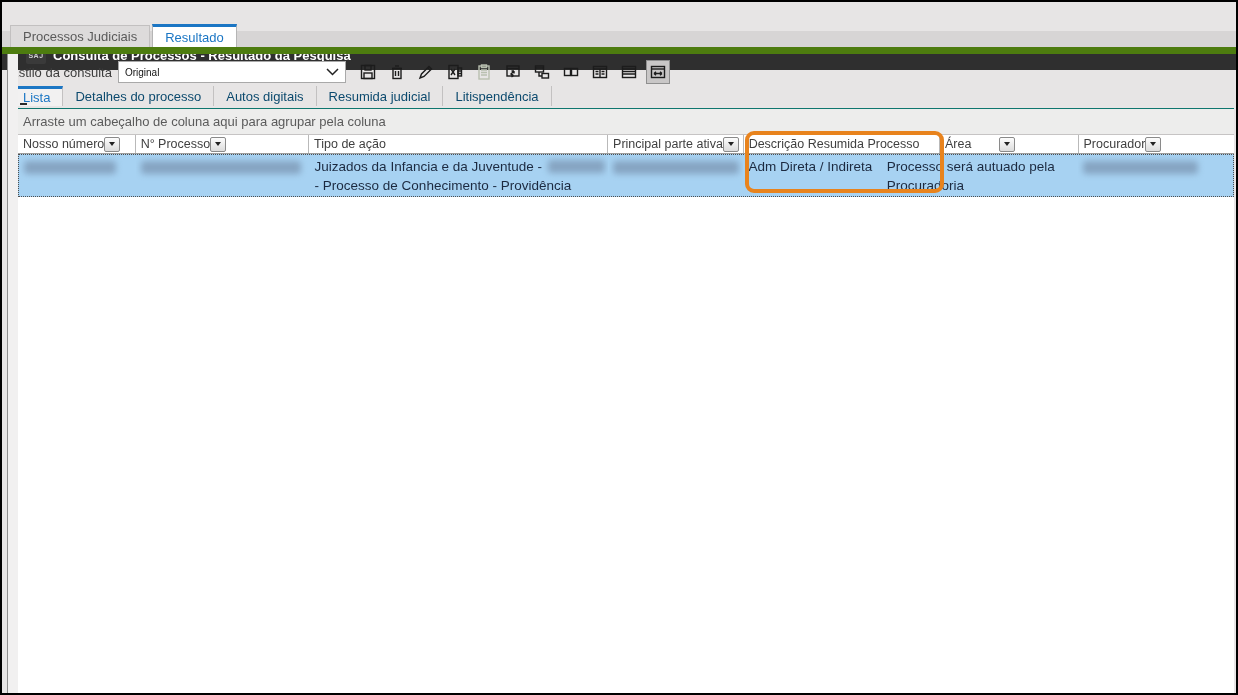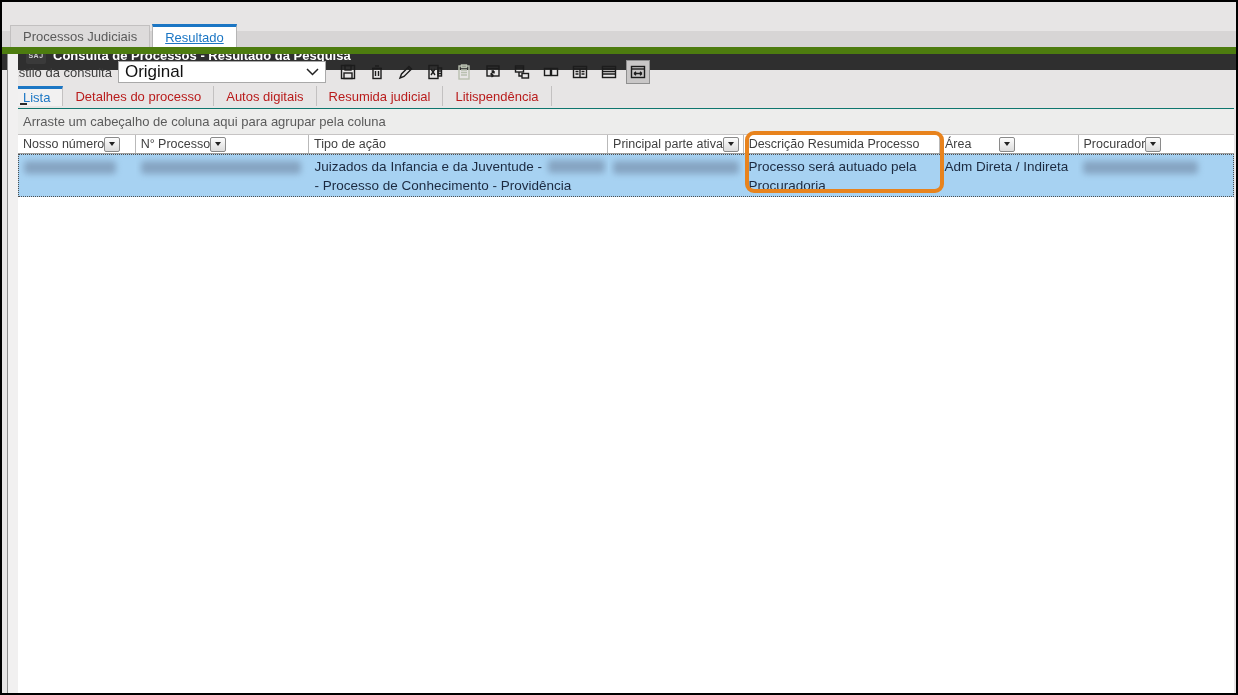--- a/index.html
+++ b/index.html
@@ -27,49 +27,49 @@
     background:#d7d5d5;display:flex;align-items:flex-end;padding-left:8px;
     border-bottom:7px solid #4d7c0f;
   }
   .maintab{
     height:22px;display:flex;align-items:center;padding:0 12px;
     font-size:13px;color:#5a5a5a;border:1px solid #c2c0c0;border-bottom:none;
     background:#dddbdb;margin-right:2px;cursor:default;
   }
   .maintab.active{
     background:#fff;color:#1b76c4;border-top:3px solid #1b76c4;
-    border-left:1px solid #b5b5b5;border-right:1px solid #b5b5b5;height:23px;text-decoration:underline;
+    border-left:1px solid #b5b5b5;border-right:1px solid #b5b5b5;height:23px;
   }
   
   .toolbar{
     position:absolute;left:8px;top:56px;right:0;height:28px;
     display:flex;align-items:center;gap:6px;
   }
   .tb-label{font-size:13px;color:#3c3c3c;white-space:nowrap;}
   .combo{
-    width:208px;height:22px;background:#fff;border:1px solid #a9a9a9;
+    width:228px;height:22px;background:#fff;border:1px solid #a9a9a9;
     display:flex;align-items:center;justify-content:space-between;
-    padding:0 6px;font-size:17px;color:#111;cursor:default;
+    padding:0 6px;font-size:10px;color:#111;cursor:default;
   }
   .tb-icons{display:flex;align-items:center;gap:5px;margin-left:4px;}
   .tb-btn{
     width:24px;height:24px;display:flex;align-items:center;justify-content:center;
     border:1px solid transparent;background:transparent;
   }
   .tb-btn.pressed{background:#c9c7c7;border:1px solid #8f8f8f;}
   .tb-btn.disabled svg *{stroke:#b9c0b0 !important;}
   .tb-btn svg{display:block;}
   .tb-btn svg *{stroke:#1c1c1c;fill:none;stroke-width:1.4;}
   
   .subtabs{
     position:absolute;left:8px;top:84px;right:0;height:20px;
     display:flex;align-items:stretch;
   }
   .subtab{
-    display:flex;align-items:center;padding:0 12px;font-size:13px;color:#b91c1c;
+    display:flex;align-items:center;padding:0 12px;font-size:13px;color:#0c4a6e;
     border-right:1px solid #c3c1c1;cursor:default;background:transparent;
   }
   .subtab:first-child{border-left:1px solid #c3c1c1;}
   .subtab.active{
     color:#1b76c4;background:#f2f1f1;border-top:3px solid #1b76c4;
   }
   
   .gutter{
     position:absolute;left:5px;top:52px;bottom:0;width:11px;
     background:#f1f0f0;border-left:1px solid #8f8f8f;
@@ -289,26 +289,26 @@
       <div class="cell c2">
         <div class="tipo-line1">
           <span>Juizados da Infancia e da Juventude -</span>
           <span class="redact"></span>
         </div>
         <div>- Processo de Conhecimento - Providência</div>
       </div>
       <div class="cell c3">
         <span class="redact" style="width:126px"></span>
       </div>
+      <div class="cell c5">
+        <span>Adm Direta / Indireta</span>
+      </div>
       <div class="cell c4">
         <span>Processo será autuado pela Procuradoria</span>
       </div>
-      <div class="cell c5">
-        <span>Adm Direta / Indireta</span>
-      </div>
       <div class="cell c6">
         <span class="redact" style="width:115px"></span>
       </div>
     </div>
   </div>
 
   <div class="hl-box"></div>
 
 </div>
 

